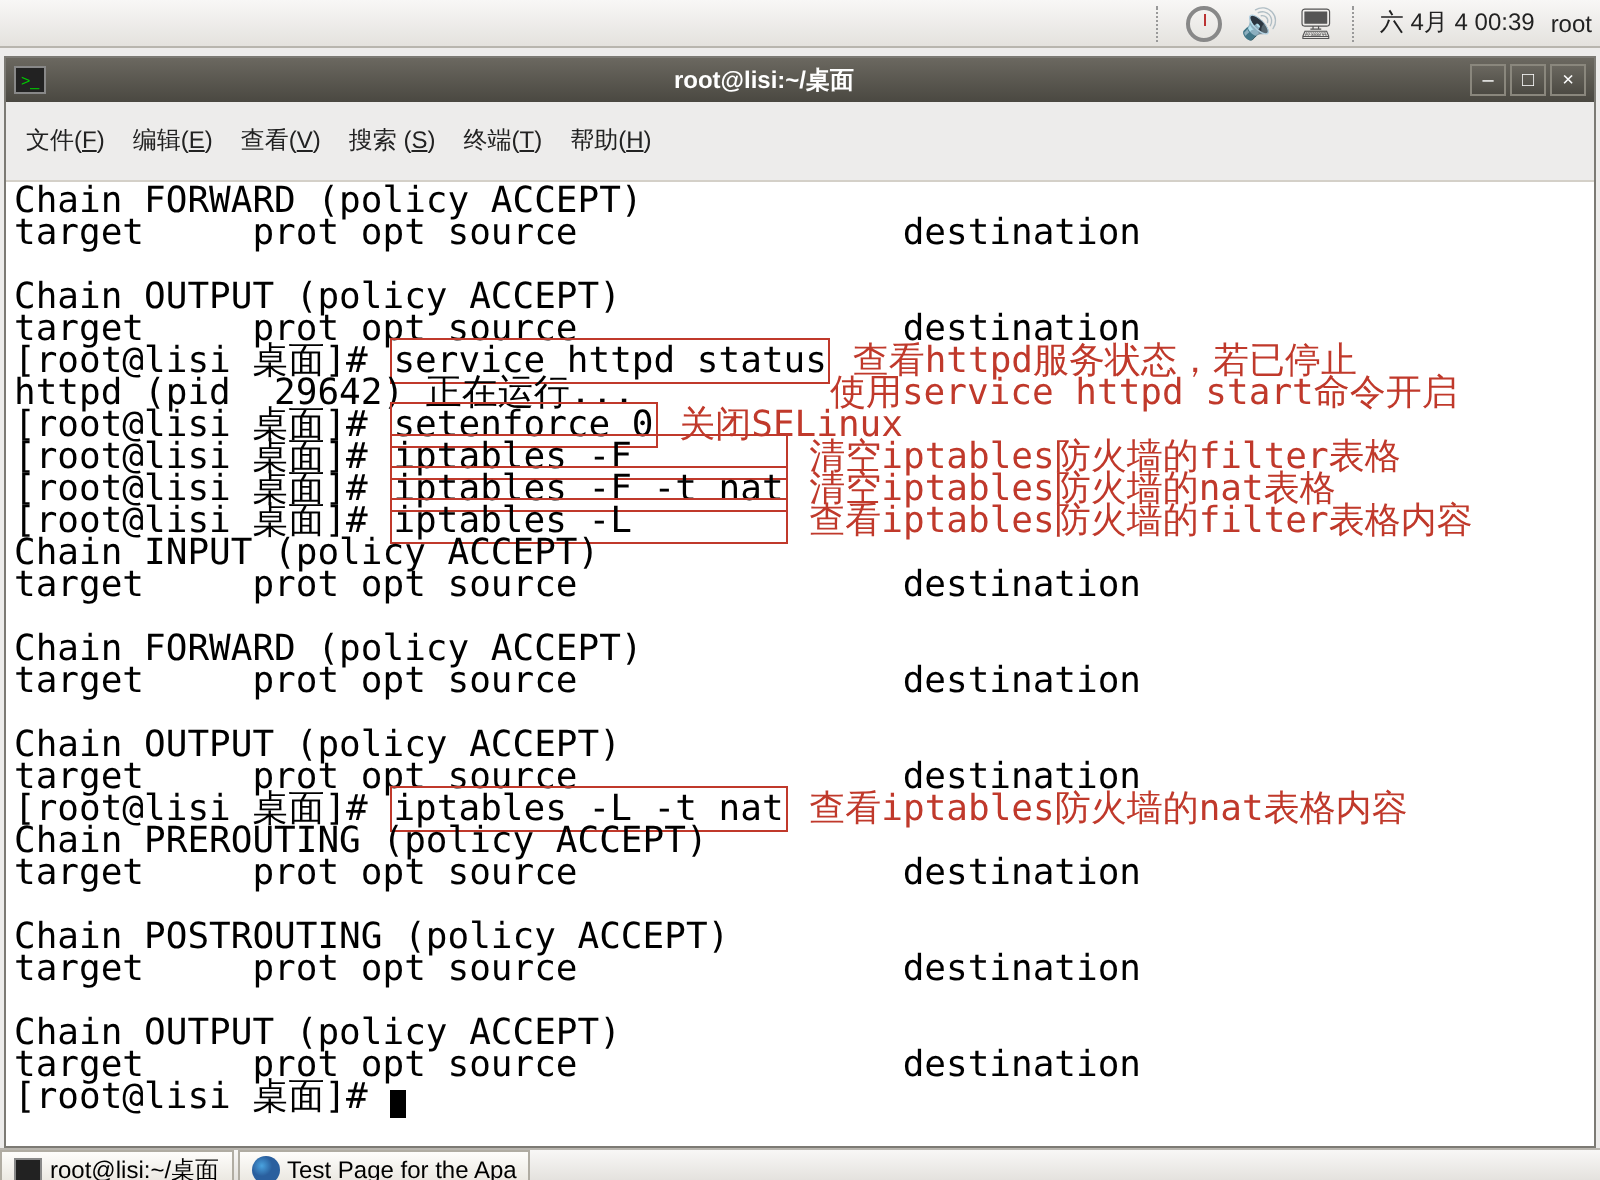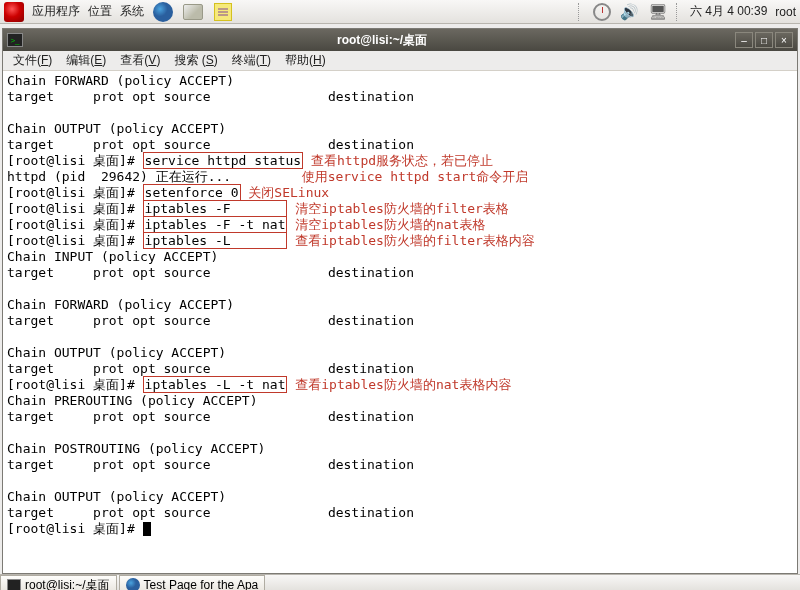--- a/index.html
+++ b/index.html
@@ -22,54 +22,39 @@
   .clock-icon::after { content:""; position:absolute; left:7px; top:2px; width:1.5px; height:6px; background:#b33; }
   
   
   .window { position: absolute; top: 28px; left: 2px; right: 2px; bottom: 16px; background: #fff; border: 1px solid #7c7a74; display: flex; flex-direction: column; }
   .titlebar { height: 22px; background: linear-gradient(to bottom, #6b6860, #4a4841); color: #fff; display: flex; align-items: center; padding: 0 4px; font-size: 12px; }
   .title-icon { width: 16px; height: 14px; background: #222; border: 1px solid #888; margin-right: 6px; display:inline-flex; align-items:center; justify-content:center; font-size:8px; color:#0c0; }
   .title-text { flex: 1; text-align: center; font-weight: bold; }
   .win-controls { display: flex; gap: 2px; }
   .win-btn { width: 18px; height: 16px; background: linear-gradient(#6a675f,#4c4a43); border: 1px solid #8a877d; color: #fff; font-size: 10px; display:flex; align-items:center; justify-content:center; cursor:pointer; }
   
-  .menubar { height: 20px; background: #edeceb; border-bottom: 1px solid #d4d0c8; display: flex; align-items: center; padding: 0 4px; gap: 2px; }
+  .menubar { height: 40px; background: #edeceb; border-bottom: 1px solid #d4d0c8; display: flex; align-items: center; padding: 0 4px; gap: 2px; }
   .menu-item { padding: 2px 6px; cursor: default; color: #222; }
   .menu-item u { text-decoration: underline; }
   
-  .term-body { flex: 1; background: #fff; font-family: "DejaVu Sans Mono", monospace; font-size: 13px; line-height: 16px; padding: 2px 4px; color: #000; white-space: pre; position: relative; overflow: hidden; }
+  .term-body { flex: 1; background: #fff; font-family: "DejaVu Sans Mono", monospace; font-size: 18px; line-height: 16px; padding: 2px 4px; color: #000; white-space: pre; position: relative; overflow: hidden; }
   .boxed { border: 1px solid #c0392b; padding: 0 1px; }
   .redtxt { color: #c0392b; }
   .cursor { display: inline-block; width: 8px; height: 14px; background: #000; vertical-align: text-bottom; }
   
   
   .bottom-bar { position: absolute; bottom: 0; left: 0; right: 0; height: 16px; background: linear-gradient(to bottom, #f8f7f6, #e4e2de); border-top: 1px solid #b8b5ae; display:flex; align-items:flex-start; overflow:hidden; }
   .task-btn { height: 20px; border: 1px solid #b0aca2; background: linear-gradient(#fefdfb,#e6e3db); display:flex; align-items:center; padding: 0 6px; gap:4px; font-size:12px; margin-right:2px; }
   .task-btn .ticon { width: 14px; height: 12px; background:#222; border:1px solid #888; }
   .task-btn .ff { width:14px; height:14px; border-radius:50%; background: radial-gradient(circle at 35% 35%, #4aa3df 0%, #2a5f9e 40%), conic-gradient(from 30deg, #f9a23c, #e6652d, #f9a23c);}
 </style>
 </head>
 <body>
 
 <div class="top-panel">
-  <div class="panel-left">
-    <span class="redhat-icon"></span>
-    <span class="panel-item">应用程序</span>
-    <span class="panel-item">位置</span>
-    <span class="panel-item">系统</span>
-    <span class="app-icon">
-        <span class="firefox-icon"></span>
-      </span>
-    <span class="app-icon">
-        <span class="mail-icon"></span>
-      </span>
-    <span class="app-icon">
-        <span class="note-icon"></span>
-      </span>
-  </div>
   <div class="panel-right">
     <span class="divider"></span>
     <span class="sys-icon">
         <span class="clock-icon"></span>
       </span>
     <span class="sys-icon">🔊</span>
     <span class="sys-icon">🖥</span>
     <span class="divider"></span>
     <span class="panel-item">六 4月  4 00:39</span>
     <span class="panel-item">root</span>

